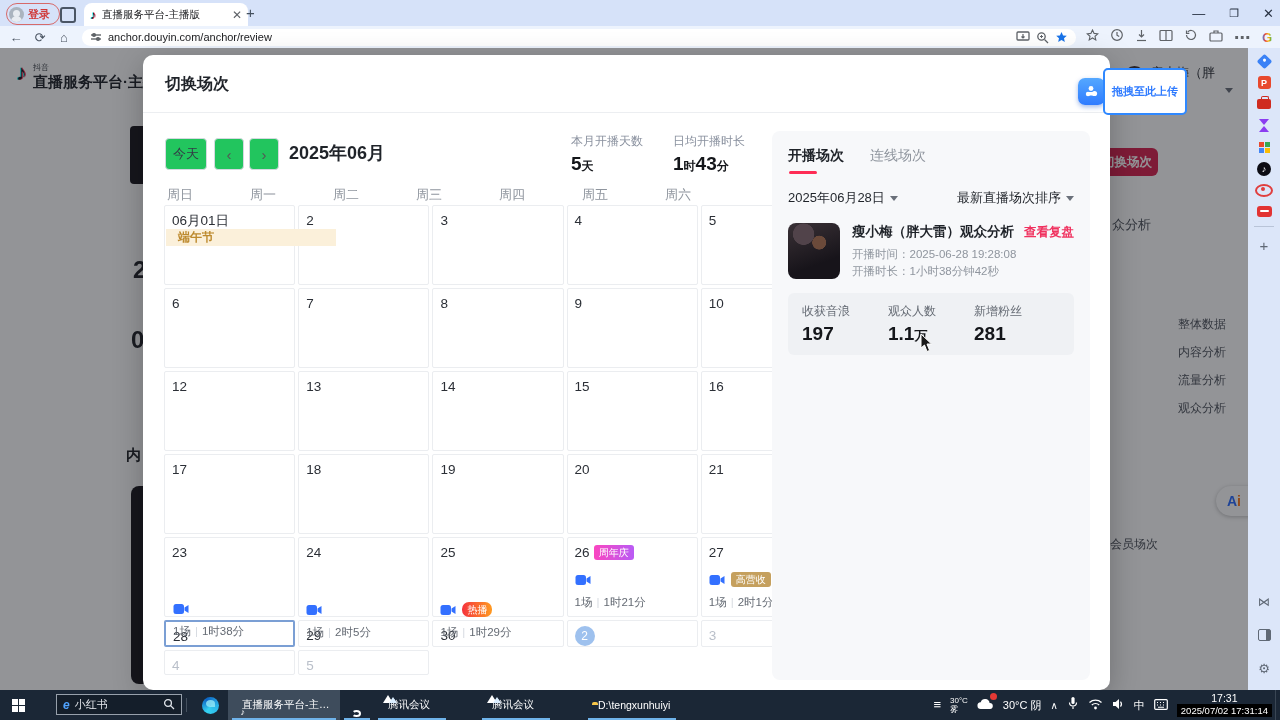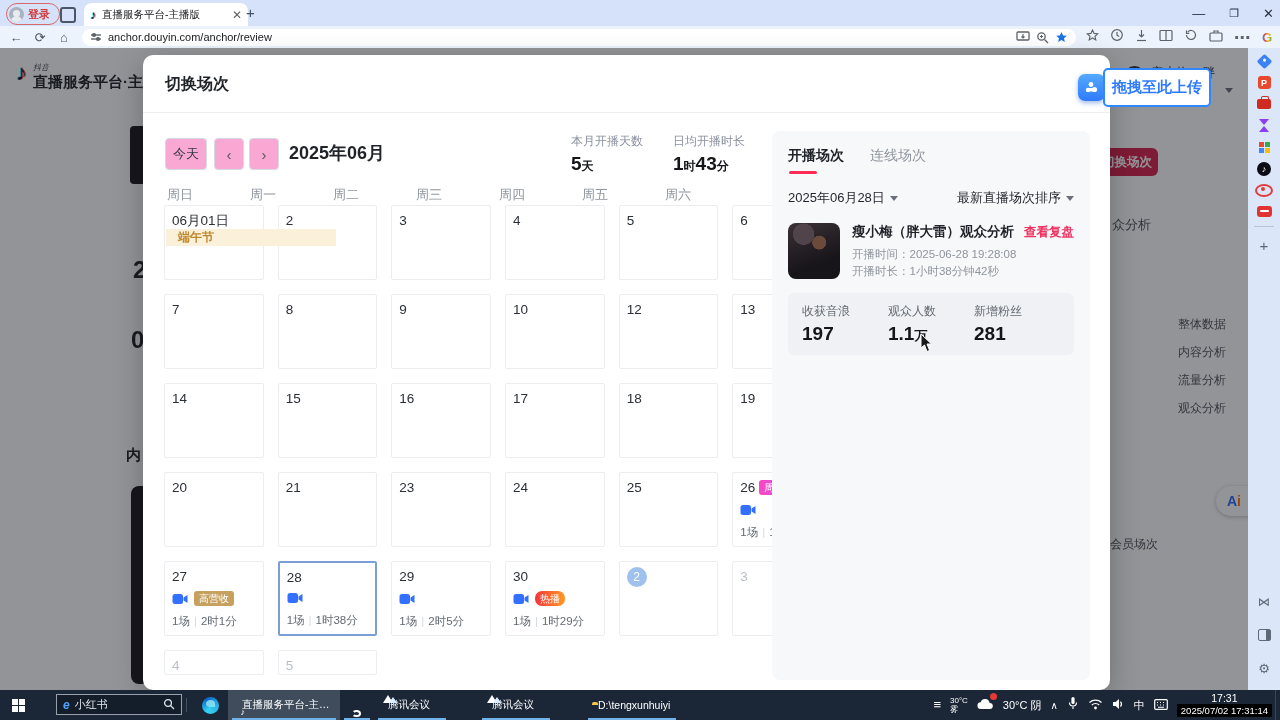--- a/index.html
+++ b/index.html
@@ -27,21 +27,21 @@
   .url-text{font-size:11px;color:#202124;flex:1;}
   .pill-ic{flex:none;display:flex;align-items:center;}
   .nav-right{display:flex;align-items:center;gap:11px;margin-left:10px;}
   .glogo{font-weight:700;font-size:13px;color:#ea4335;background:linear-gradient(90deg,#4285f4,#ea4335,#fbbc05,#34a853);-webkit-background-clip:text;background-clip:text;-webkit-text-fill-color:transparent;}
   
   .page{position:absolute;left:0;top:48px;width:1280px;height:642px;background:#fff;}
   .bg-layer{position:absolute;inset:0;}
   .overlay{position:absolute;left:0;top:0;width:1248px;height:642px;background:rgba(15,18,25,0.45);}
   .dy-logo-row{position:absolute;left:16px;top:14px;display:flex;align-items:flex-start;gap:6px;}
   .dy-logo{font-size:22px;color:#161823;text-shadow:1px 0 0 #fe2c55,-1px 0 0 #25f4ee;line-height:1;}
-  .dy-small{font-size:8px;color:#3a3f46;font-style:italic;}
+  .dy-small{font-size:8px;color:#3a3f46;}
   .dy-title{font-size:15px;font-weight:700;color:#22262c;white-space:nowrap;}
   .bg-user{position:absolute;left:1150px;top:16px;width:76px;font-size:13px;color:#2b2f36;line-height:17px;}
   .bg-ava{position:absolute;left:1124px;top:18px;width:21px;height:21px;border-radius:50%;background:#3a3236;}
   .bg-caret{position:absolute;left:1225px;top:40px;}
   .red-btn{position:absolute;left:1096px;top:100px;width:62px;height:28px;background:#d92350;border-radius:6px;
     color:#fff;font-size:12.5px;font-weight:700;display:flex;align-items:center;justify-content:center;white-space:nowrap;overflow:hidden;}
   .bg-partial{position:absolute;color:#4d525b;font-size:13px;white-space:nowrap;}
   .bg-navcard{position:absolute;left:1162px;top:252px;width:86px;height:130px;background:rgba(255,255,255,0.75);border-radius:8px;}
   .bg-navitem{position:absolute;left:1178px;font-size:12px;color:#50555e;white-space:nowrap;}
   .ai-pill{position:absolute;left:1216px;top:438px;width:36px;height:30px;background:#fff;border-radius:15px 0 0 15px;
@@ -49,34 +49,34 @@
     box-shadow:0 1px 4px rgba(0,0,0,.25);}
   .ai-a{color:#2b6cff;} .ai-i{color:#ff7a1a;}
   .bg-darkblock{position:absolute;background:#1c1b20;border-radius:4px;}
   .bg-num{position:absolute;font-size:24px;font-weight:700;color:#23262b;}
   .bg-char{position:absolute;font-size:15px;font-weight:700;color:#23262b;}
   
   .modal{position:absolute;left:143px;top:7px;width:967px;height:635px;background:#fff;border-radius:10px;
     box-shadow:0 8px 30px rgba(0,0,0,.25);}
   .modal-title{position:absolute;left:22px;top:19px;font-size:16px;font-weight:700;color:#1f2329;}
   .modal-div{position:absolute;left:0;top:57px;width:100%;height:1px;background:#eceef1;}
-  .btn{position:absolute;border:1px solid #d5d9e0;border-radius:4px;background:#f9a8d4;display:flex;align-items:center;justify-content:center;color:#333a45;}
+  .btn{position:absolute;border:1px solid #d5d9e0;border-radius:4px;background:#22c55e;display:flex;align-items:center;justify-content:center;color:#333a45;}
   .btn-today{left:22px;top:83px;width:40px;height:30px;font-size:13px;}
   .btn-prev{left:71px;top:83px;width:28px;height:30px;font-size:15px;color:#555;}
   .btn-next{left:106px;top:83px;width:28px;height:30px;font-size:15px;color:#555;}
   .month-title{position:absolute;left:146px;top:86px;font-size:18px;font-weight:700;color:#1f2329;}
   .mstats{position:absolute;left:428px;top:78px;display:flex;gap:30px;}
   .mstat .lb{font-size:12px;color:#8a919f;}
   .mstat .vl{margin-top:3px;color:#14161a;}
   .mstat .vl .big{font-size:19px;font-weight:700;}
   .mstat .vl .sm{font-size:12px;font-weight:700;}
   .wkhead{position:absolute;left:21px;top:131px;width:581px;display:grid;grid-template-columns:repeat(7,1fr);}
   .wkhead span{font-size:13px;color:#8f959e;padding-left:3px;}
   .calgrid{position:absolute;left:21px;top:150px;width:668px;height:470px;display:grid;
-    grid-template-columns:repeat(6,1fr);grid-template-rows:repeat(5,1fr);gap:14px;}
+    grid-template-columns:repeat(5,1fr);grid-template-rows:repeat(5,1fr);gap:3px;}
   .cell{position:relative;background:#fff;border:1px solid #ebedf0;border-radius:2px;padding:5px 0 0 7px;}
   .cell.selected{border:2px solid #7b9fd4;}
   .cell .dnum{font-size:13.5px;color:#2b2f36;font-weight:500;display:inline-block;vertical-align:middle;}
   .cell.muted .dnum{color:#b9bfc9;}
   .today-circle{display:inline-flex;width:20px;height:20px;border-radius:50%;background:#9ec1ee;color:#fff;
     font-size:12px;align-items:center;justify-content:center;}
   .holiday{position:absolute;left:1px;top:23px;width:158px;height:17px;background:#fbf0da;color:#bd8a2e;
     font-size:12px;font-weight:700;line-height:17px;padding-left:12px;z-index:2;}
   .camrow{position:absolute;left:7px;bottom:26px;display:flex;align-items:flex-start;gap:6px;}
   .sessrow{position:absolute;left:7px;bottom:6px;font-size:11.5px;color:#646a73;white-space:nowrap;}
@@ -133,22 +133,22 @@
   .cardic{width:15px;height:11px;background:#e23333;border-radius:3px;position:relative;}
   .cardic::after{content:"";position:absolute;left:3px;top:4px;width:9px;height:2px;background:#fff;border-radius:1px;}
   .ribbonic{color:#5f6875;font-size:12px;}
   .panelic{width:11px;height:10px;border:1.5px solid #5f6875;border-radius:2px;position:relative;}
   .panelic::after{content:"";position:absolute;right:0;top:0;width:4px;height:10px;background:#5f6875;}
   .gearic{color:#5f6875;font-size:13px;}
   
   .upwidget{position:absolute;left:1078px;top:20px;display:flex;align-items:center;z-index:30;}
   .up-ic{width:27px;height:27px;border-radius:7px;background:linear-gradient(180deg,#55a8ff,#2f7bff);
     display:flex;align-items:center;justify-content:center;box-shadow:0 2px 5px rgba(20,80,200,.4);}
-  .up-bubble{margin-left:-2px;background:#fff;border:2px solid #2f88ff;border-radius:5px;padding:8px 7px;
-    font-size:15px;font-weight:700;color:#2f7bff;white-space:nowrap;}
+  .up-bubble{margin-left:-2px;background:#fff;border:2px solid #2f88ff;border-radius:5px;padding:14px 7px;
+    font-size:11px;font-weight:700;color:#2f7bff;white-space:nowrap;}
   
   .taskbar{position:absolute;left:0;top:690px;width:1280px;height:30px;background:#1b2736;display:flex;align-items:center;}
   .tb-abs{position:absolute;top:0;height:30px;display:flex;align-items:center;}
   .winlogo{display:grid;grid-template-columns:6px 6px;grid-template-rows:6px 6px;gap:1px;}
   .winlogo i{background:#fff;}
   .tb-search{position:absolute;left:56px;top:4px;width:126px;height:21px;border:1px solid #97a0ab;background:rgba(10,14,20,.35);
     display:flex;align-items:center;padding:0 6px;gap:5px;box-sizing:border-box;}
   .tb-search .eic{color:#4fa3ff;font-weight:700;font-style:italic;font-size:12px;line-height:1;}
   .tb-search .stxt{flex:1;color:#e6e9ee;font-size:11px;}
   .tb-sep{position:absolute;left:186px;top:8px;width:1px;height:14px;background:#44505e;}

